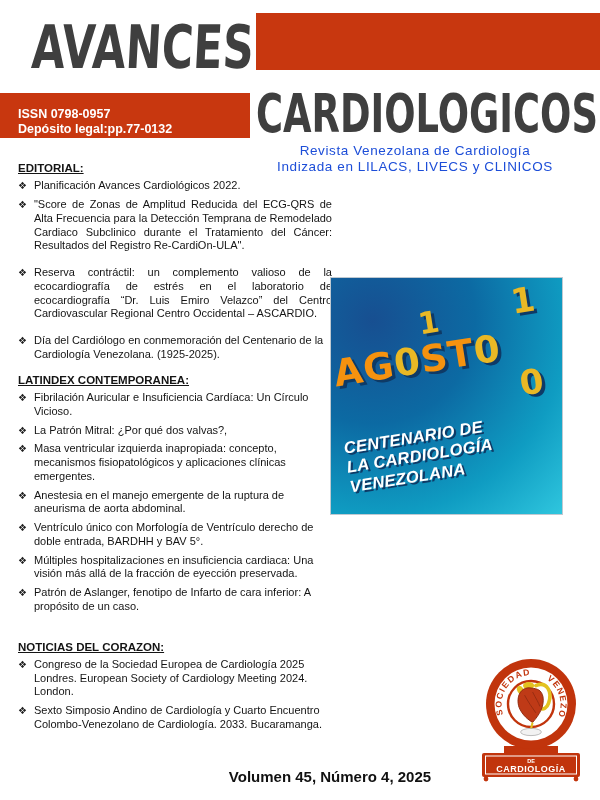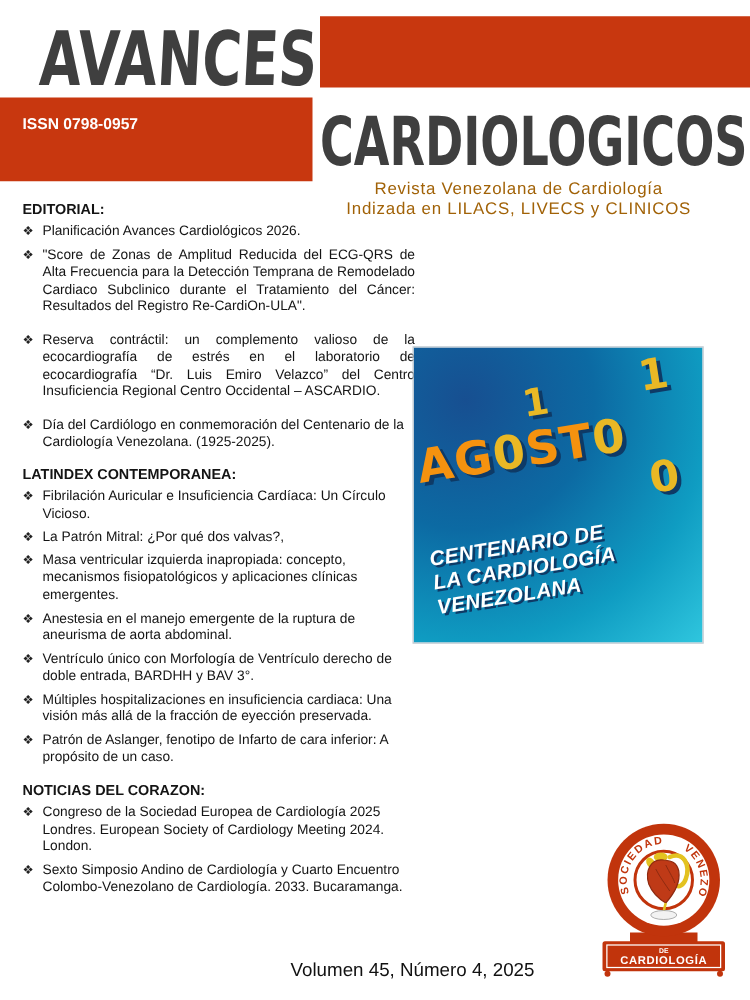--- a/index.html
+++ b/index.html
@@ -1,32 +1,32 @@
 <!DOCTYPE html>
 <html><head>
 <meta charset="utf-8">
 <style>
   html,body{margin:0;padding:0;background:#fff;}
   .page{position:relative;width:600px;height:800px;background:#ffffff;overflow:hidden;
         font-family:"Liberation Sans",sans-serif;}
 
   
   .red-block-top{position:absolute;left:256px;top:13px;width:344px;height:57px;background:#c8370f;}
-  .red-block-left{position:absolute;left:0;top:78px;width:250px;height:67px;background:#c8370f;
+  .red-block-left{position:absolute;left:0;top:93px;width:250px;height:45px;background:#c8370f;
         color:#ffffff;font-weight:bold;font-size:12.5px;line-height:15px;padding:14px 0 0 18px;box-sizing:border-box;}
   .title-avances{position:absolute;left:30px;top:6px;}
   .title-cardio{position:absolute;left:254px;top:76px;}
   .masthead-sub{position:absolute;left:230px;top:143px;width:370px;text-align:center;
-        color:#a16207;font-size:13.5px;line-height:16px;letter-spacing:.6px;}
+        color:#1d4ed8;font-size:13.5px;line-height:16px;letter-spacing:.6px;}
 
   
   .toc{position:absolute;left:18px;top:161px;width:314px;font-size:11px;line-height:1.25;color:#141414;}
-  .toc-heading{font-weight:bold;font-size:11.5px;margin:11px 0 4px;}
+  .toc-heading{font-weight:bold;font-size:11.5px;text-decoration:underline;margin:11px 0 4px;}
   .toc-section:first-child .toc-heading{margin-top:0;}
-  .toc-section:last-child .toc-heading{margin-top:12px;}
+  .toc-section:last-child .toc-heading{margin-top:26px;}
   .toc-item{display:flex;gap:7px;margin:0 0 5px;}
   .toc-item .bullet{flex:0 0 auto;font-size:10px;line-height:13px;color:#222;}
   .toc-item .itext{flex:1;}
   .toc-item.justify{margin-bottom:13px;}
   .toc-item.justify .itext{text-align:justify;}
 
   
   .poster{position:absolute;left:330px;top:277px;width:233px;height:238px;
         background:radial-gradient(circle at 18% 18%, #174f91 0%, #0c6aa3 38%, #0f9cc2 72%, #2fc6de 100%);
         border:1px solid #bfc9d1;box-sizing:border-box;overflow:hidden;}
@@ -38,69 +38,70 @@
   .digit{position:absolute;font-weight:800;font-family:"DejaVu Sans",sans-serif;color:#e9b825;
         text-shadow:3px 3px 0 #0e3a66;line-height:1;}
   .digit.d1a{left:95px;top:2px;font-size:30px;}
   .digit.d1b{left:190px;top:-8px;font-size:34px;}
   .digit.d0b{left:186px;top:74px;font-size:34px;}
   .poster-sub{position:absolute;left:2px;top:118px;color:#ffffff;font-weight:800;font-style:italic;
         font-size:16.5px;line-height:1.18;letter-spacing:.3px;text-shadow:2px 2px 0 #0e3a66;}
 
   
   .footer-volume{position:absolute;left:160px;top:768px;width:340px;text-align:center;
-        font-size:15px;font-weight:normal;color:#111;}
+        font-size:15px;font-weight:bold;color:#111;}
 
   
   .svc-logo{position:absolute;left:468px;top:650px;width:126px;height:136px;}
 </style>
 </head>
 <body>
 
 <div class="page">
 
   <div class="red-block-top"></div>
 
   <div class="title-avances">
     <svg width="232" height="78" viewBox="0 0 232 78">
       <text x="4" y="62" font-family="DejaVu Sans, sans-serif" font-size="60" font-weight="bold" fill="#3f3f3f" textLength="222" lengthAdjust="spacingAndGlyphs" transform="skewX(-3)">AVANCES</text>
     </svg>
   </div>
 
   <div class="red-block-left">
     <div>ISSN 0798-0957</div>
+    <div>Depósito legal:pp.77-0132</div>
   </div>
 
   <div class="title-cardio">
     <svg width="348" height="70" viewBox="0 0 348 70">
       <text x="2" y="56" font-family="DejaVu Sans, sans-serif" font-size="54" font-weight="bold" fill="#3f3f3f" textLength="342" lengthAdjust="spacingAndGlyphs">CARDIOLOGICOS</text>
     </svg>
   </div>
 
   <div class="masthead-sub">
     <div>Revista Venezolana de Cardiología</div>
     <div>Indizada en LILACS, LIVECS y CLINICOS</div>
   </div>
 
   <div class="toc">
       <div class="toc-section">
         <div class="toc-heading">EDITORIAL:</div>
         <div class="toc-item">
           <span class="bullet">❖</span>
-          <span class="itext">Planificación Avances Cardiológicos 2026.</span>
+          <span class="itext">Planificación Avances Cardiológicos 2022.</span>
         </div>
       </div>
       <div class="toc-section">
         <div class="toc-item justify">
           <span class="bullet">❖</span>
           <span class="itext">"Score de Zonas de Amplitud Reducida del ECG-QRS de Alta Frecuencia para la Detección Temprana de Remodelado Cardiaco Subclinico durante el Tratamiento del Cáncer: Resultados del Registro Re-CardiOn-ULA".</span>
         </div>
         <div class="toc-item justify">
           <span class="bullet">❖</span>
-          <span class="itext">Reserva contráctil: un complemento valioso de la ecocardiografía de estrés en el laboratorio de ecocardiografía “Dr. Luis Emiro Velazco” del Centro Insuficiencia Regional Centro Occidental – ASCARDIO.</span>
+          <span class="itext">Reserva contráctil: un complemento valioso de la ecocardiografía de estrés en el laboratorio de ecocardiografía “Dr. Luis Emiro Velazco” del Centro Cardiovascular Regional Centro Occidental – ASCARDIO.</span>
         </div>
       </div>
       <div class="toc-section">
         <div class="toc-item">
           <span class="bullet">❖</span>
           <span class="itext">Día del Cardiólogo en conmemoración del Centenario de la Cardiología Venezolana.  (1925-2025).</span>
         </div>
       </div>
       <div class="toc-section">
         <div class="toc-heading">LATINDEX CONTEMPORANEA:</div>
@@ -117,21 +118,21 @@
           <span class="itext">Masa ventricular izquierda inapropiada: concepto, mecanismos fisiopatológicos y aplicaciones clínicas emergentes.</span>
         </div>
         <div class="toc-item">
           <span class="bullet">❖</span>
           <span class="itext">Anestesia en el manejo emergente de la ruptura de aneurisma de aorta abdominal.</span>
         </div>
       </div>
       <div class="toc-section">
         <div class="toc-item">
           <span class="bullet">❖</span>
-          <span class="itext">Ventrículo único con Morfología de Ventrículo derecho de doble entrada, BARDHH y BAV 3°.</span>
+          <span class="itext">Ventrículo único con Morfología de Ventrículo derecho de doble entrada, BARDHH y BAV 5°.</span>
         </div>
         <div class="toc-item">
           <span class="bullet">❖</span>
           <span class="itext">Múltiples hospitalizaciones en insuficiencia cardiaca: Una visión más allá de la fracción de eyección preservada.</span>
         </div>
         <div class="toc-item">
           <span class="bullet">❖</span>
           <span class="itext">Patrón de Aslanger, fenotipo de Infarto de cara inferior: A propósito de un caso.</span>
         </div>
       </div>

